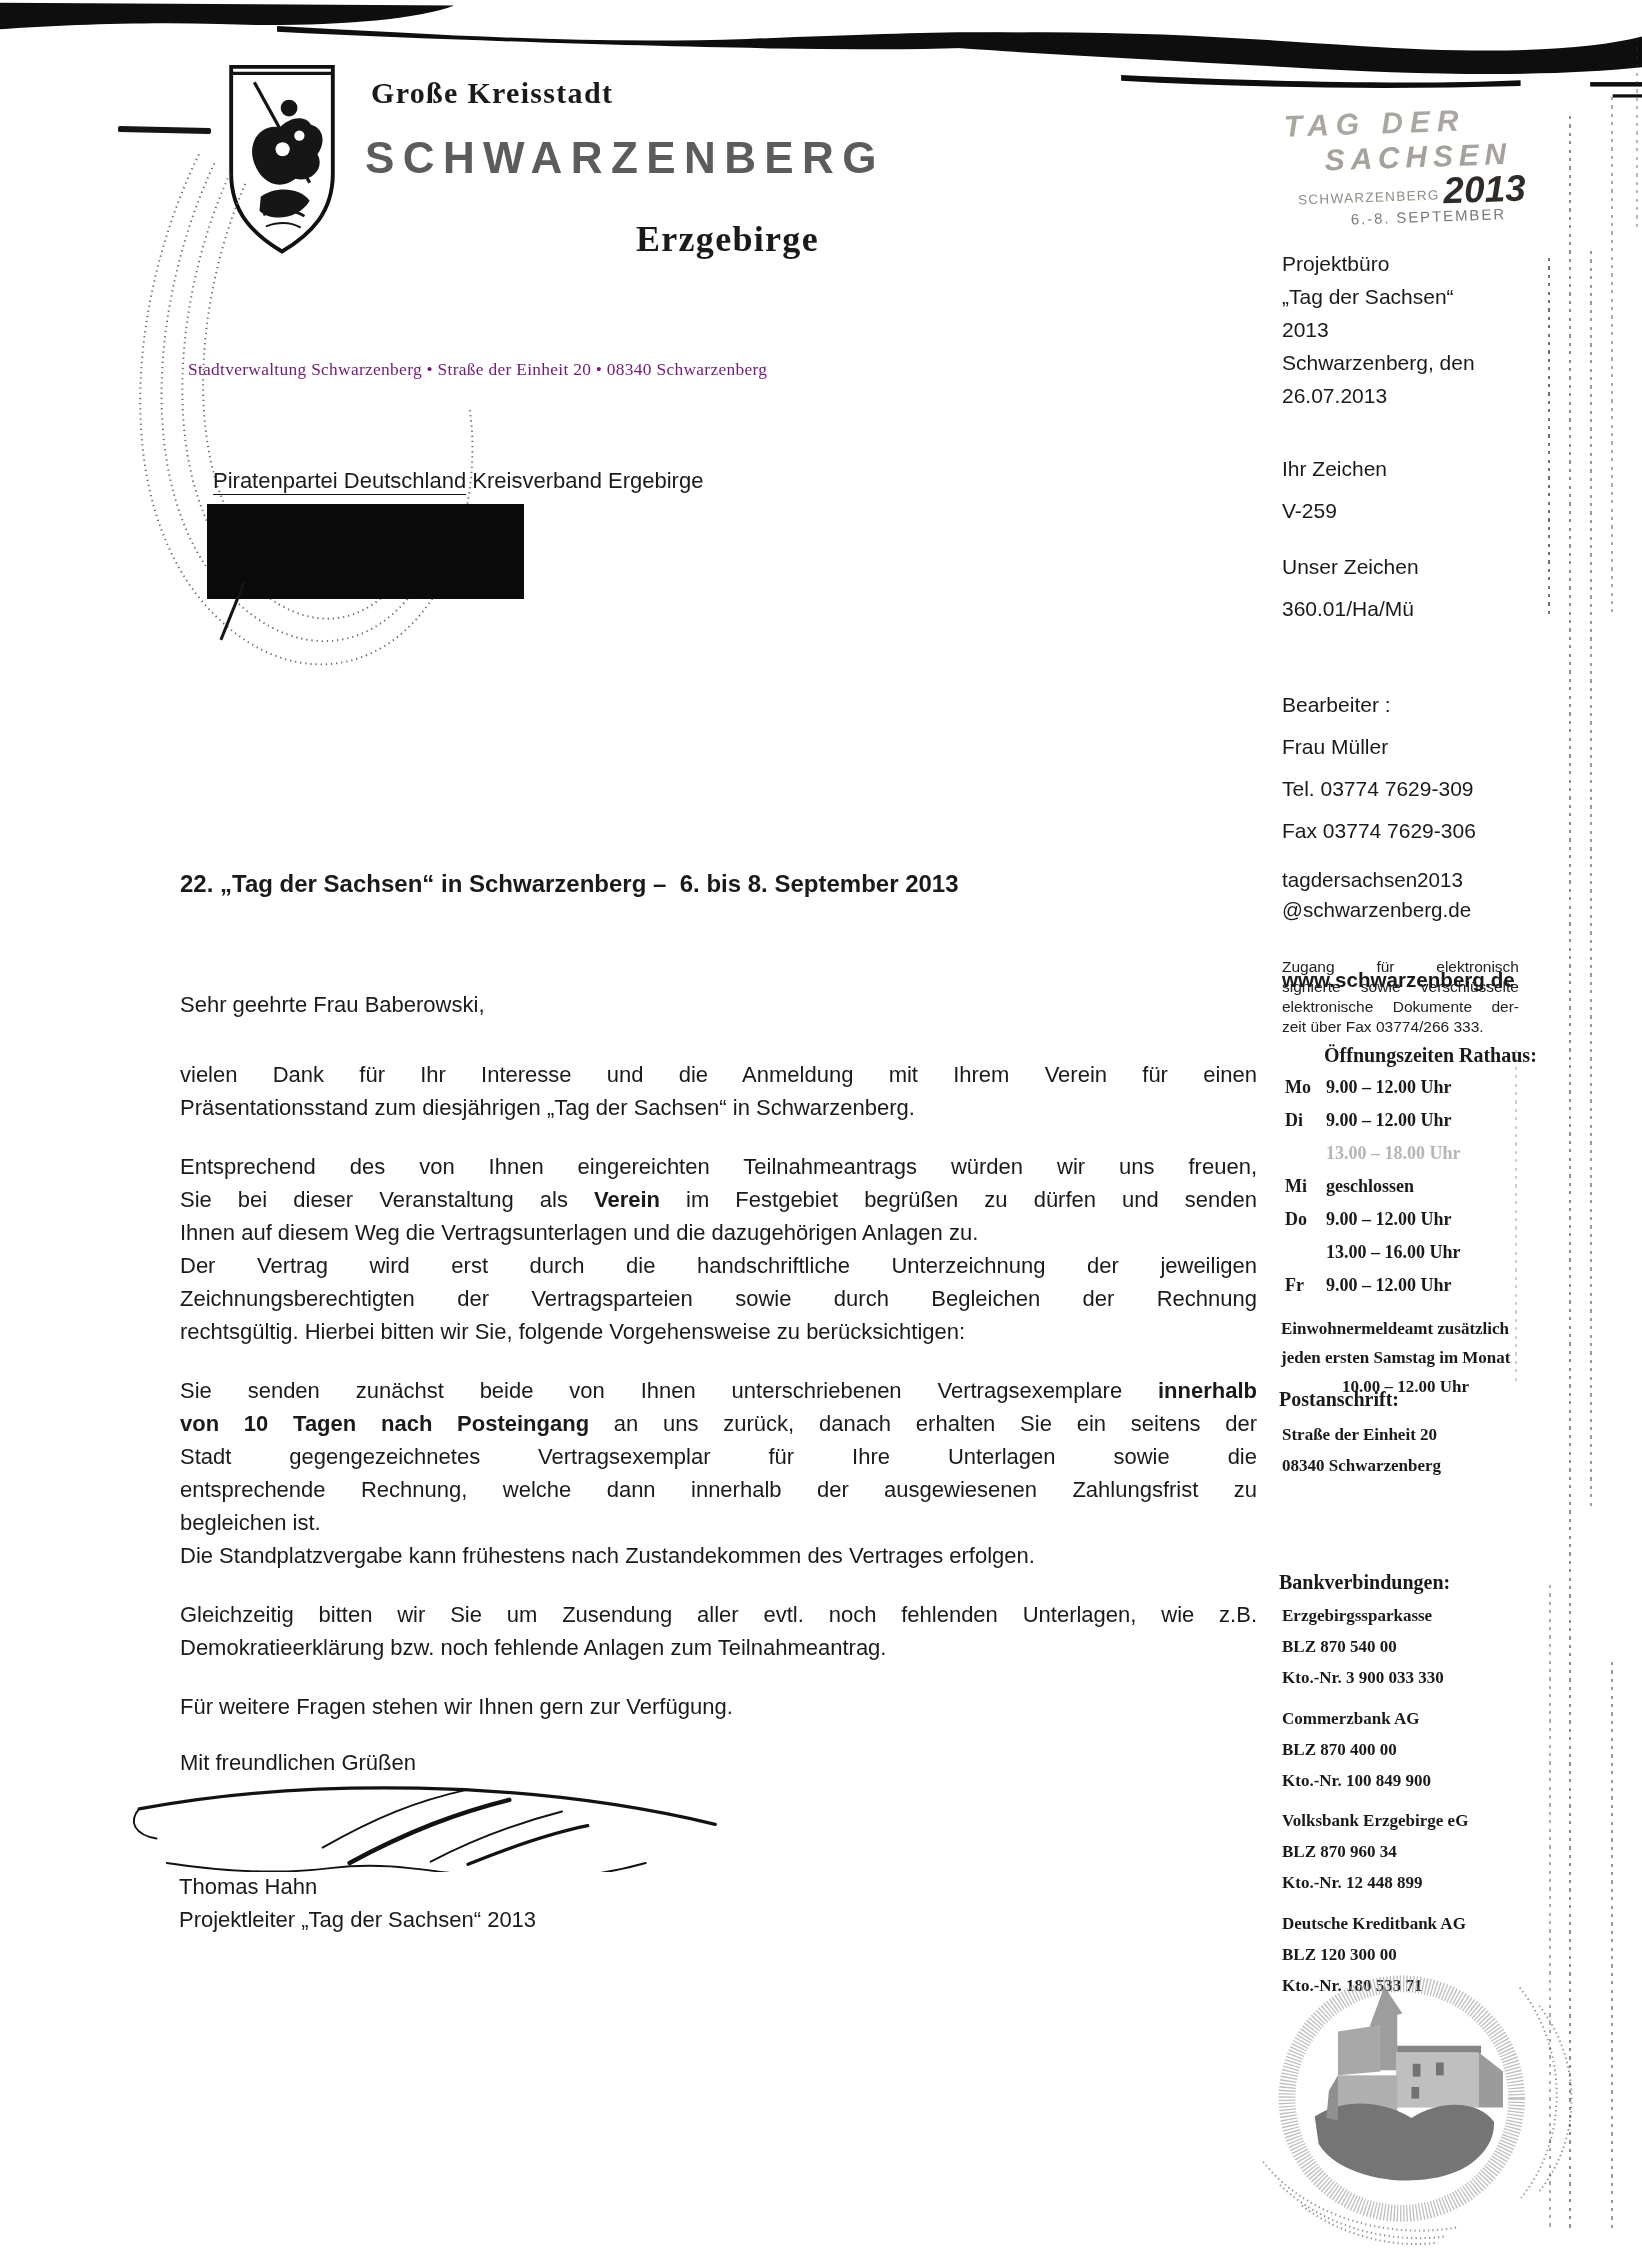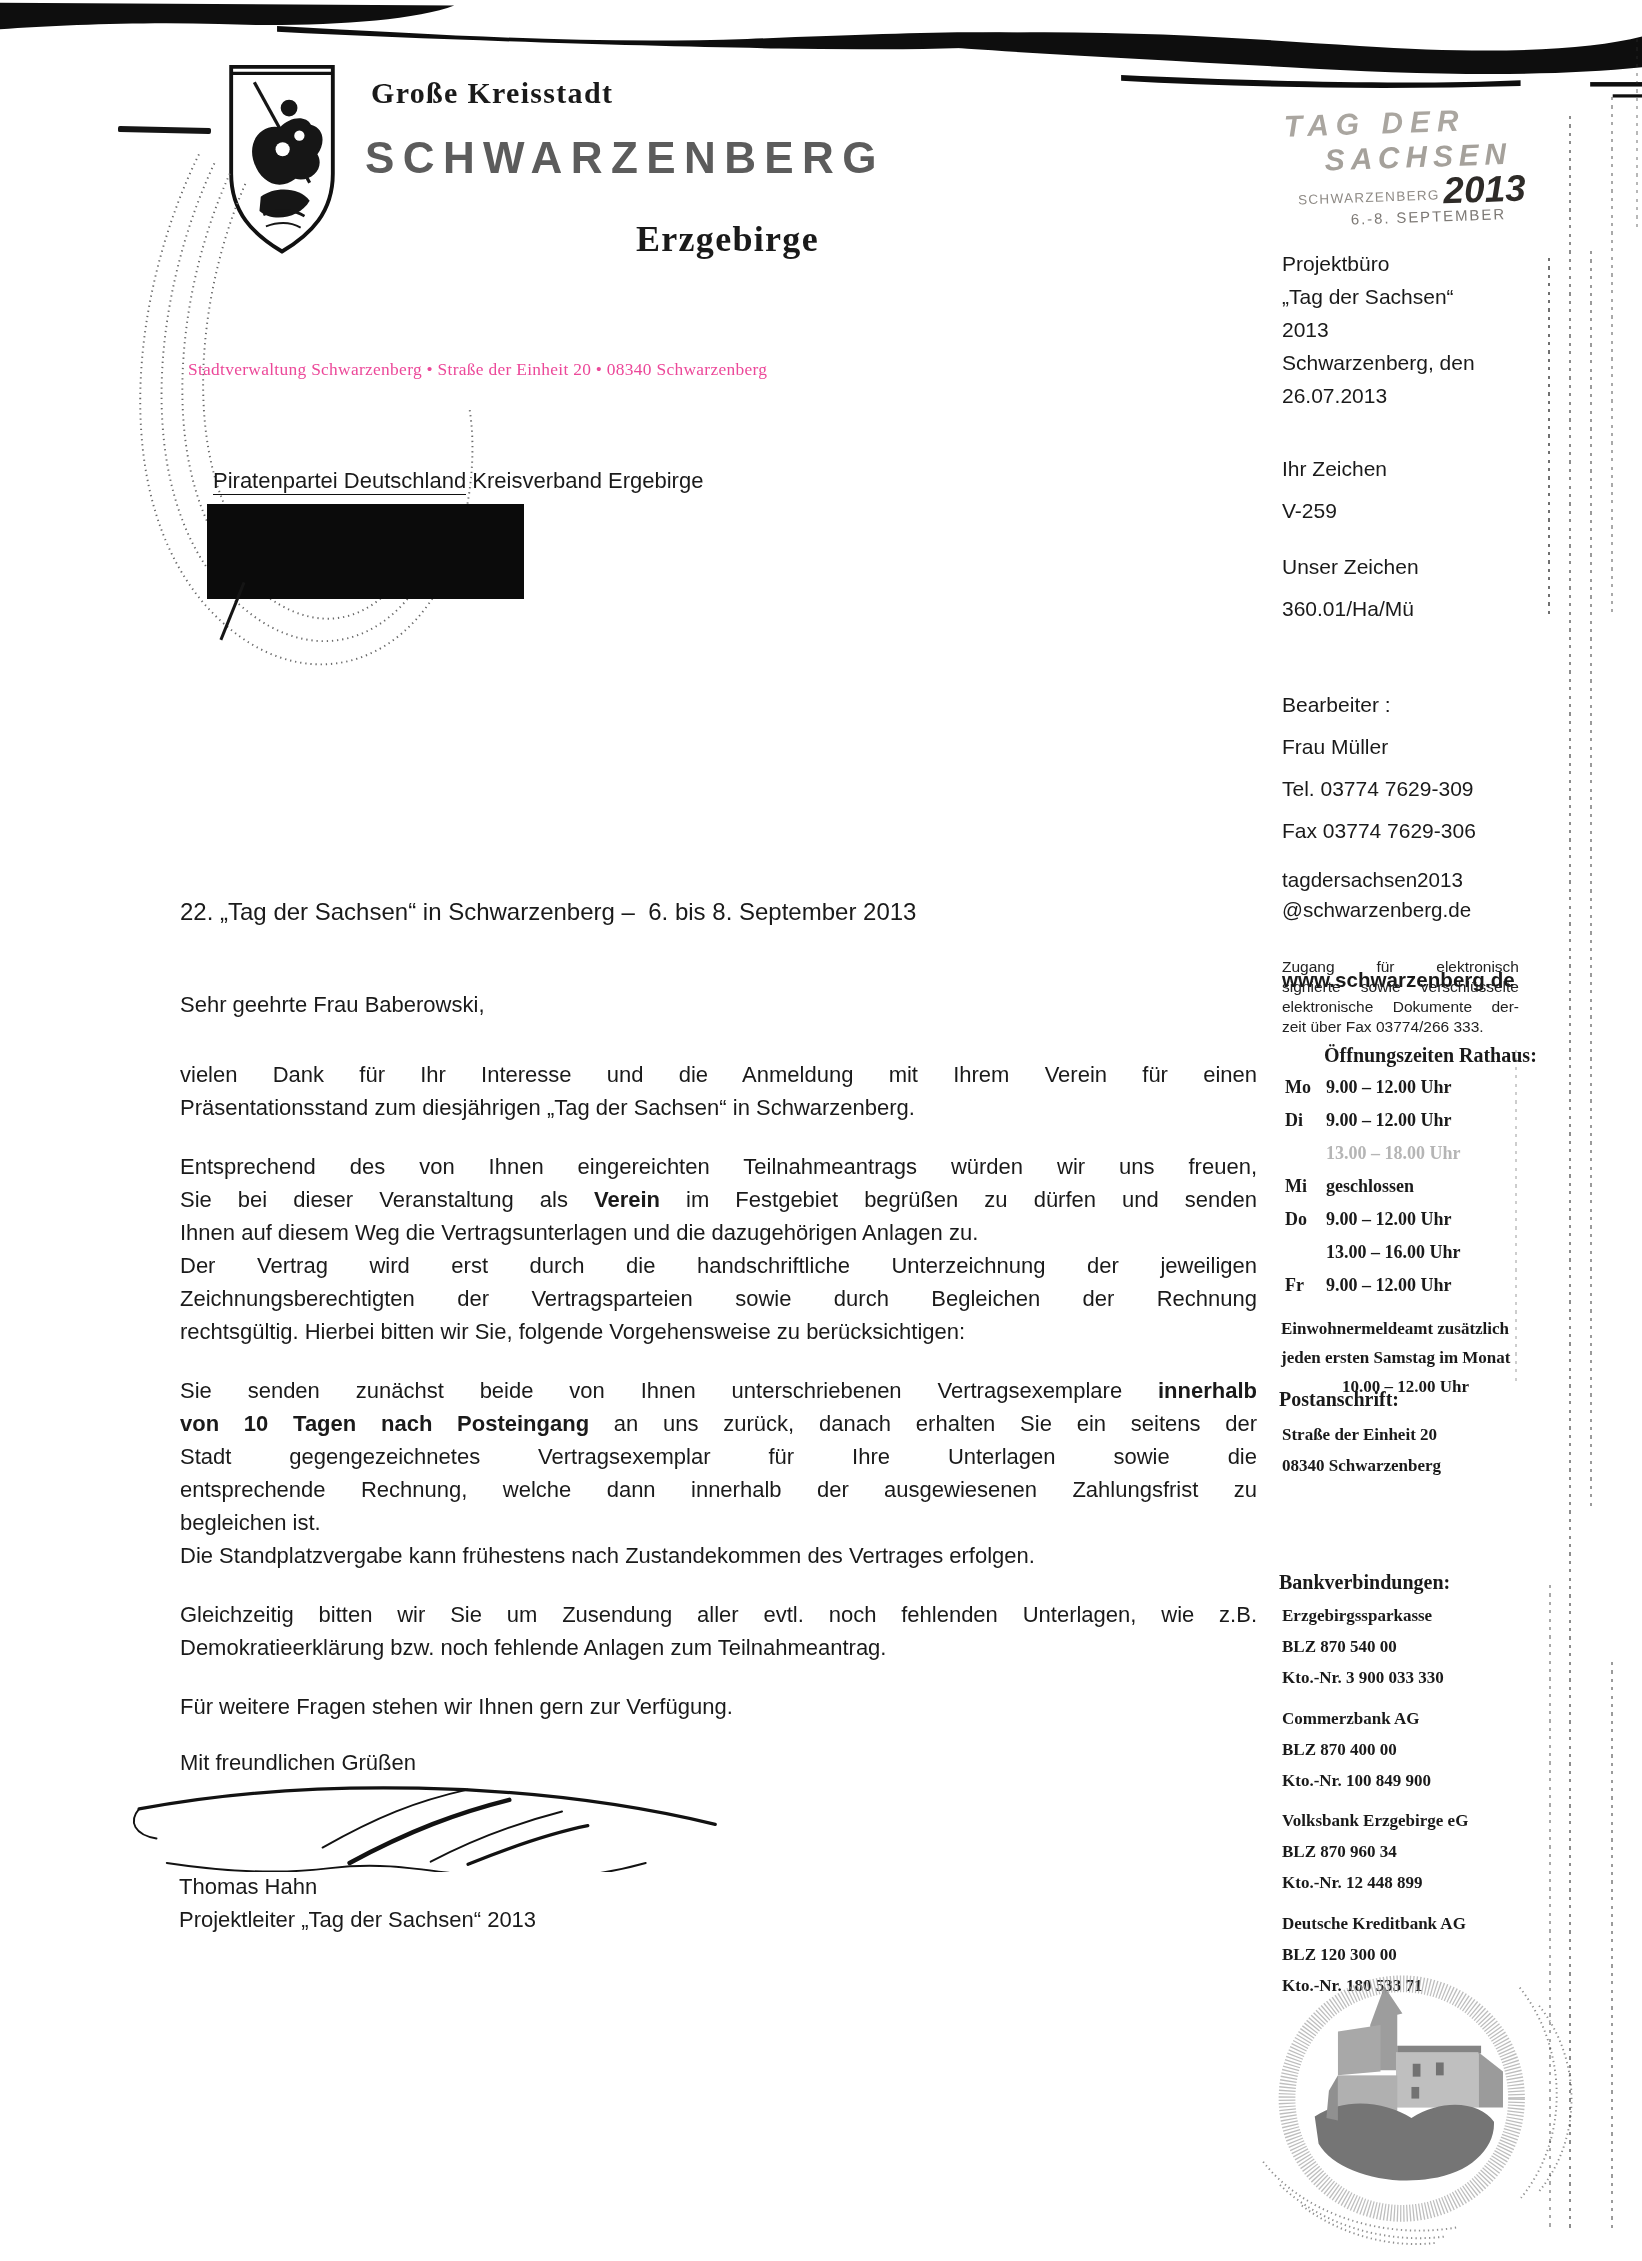--- a/index.html
+++ b/index.html
@@ -5,21 +5,21 @@
   html,body{margin:0;padding:0;background:#e8e8e8;}
   .page{position:relative;width:1643px;height:2261px;background:#ffffff;
         font-family:"Liberation Sans",sans-serif;color:#1a1a1a;overflow:hidden;}
   .abs{position:absolute;}
 
   
   .lh-font{font-family:"Liberation Serif",serif;}
   .pretitle{left:371px;top:76px;font-size:30px;font-weight:600;letter-spacing:1.3px;}
   .city-wordmark{left:365px;top:133px;font-size:44px;font-weight:bold;letter-spacing:8.4px;color:#5c5c5c;}
   .region{left:636px;top:218px;font-size:36px;font-weight:600;letter-spacing:1.3px;}
-  .sender-line{left:188px;top:359px;font-size:17.4px;letter-spacing:0.3px;color:#ec4899;}
+  .sender-line{left:188px;top:359px;font-size:17.4px;letter-spacing:0.3px;color:#701a75;}
 
   
   .stamp{left:1279px;top:106px;width:232px;transform:rotate(-2deg);}
   .stamp-l1{font-size:30px;font-style:italic;font-weight:bold;letter-spacing:7px;color:#aaa6a0;margin-left:6.4px;}
   .stamp-l2{font-size:30px;font-style:italic;font-weight:bold;letter-spacing:5.8px;color:#a5a19b;margin-left:46px;margin-top:1.3px;}
   .stamp-l3{display:flex;align-items:flex-end;margin-left:18px;margin-top:1.3px;}
   .stamp-city{font-size:13.5px;color:#8f8b86;letter-spacing:1.3px;padding-bottom:3.9px;}
   .stamp-year{font-size:37px;font-weight:bold;font-style:italic;color:#2e2b28;line-height:.85;margin-left:3.9px;}
   .stamp-l4{font-size:15px;color:#7d7975;letter-spacing:1.9px;margin-left:70px;margin-top:1.3px;}
 
@@ -42,21 +42,21 @@
   .hday{width:41px;flex:none;}
   .faint{color:#b5b5b5;}
   .mline{font-family:"Liberation Serif",serif;font-weight:bold;font-size:17px;line-height:29px;}
   .mline.indent{margin-left:61px;}
   .bline{font-family:"Liberation Serif",serif;font-weight:bold;font-size:17px;line-height:31px;}
   .pgroup{margin-bottom:14px;}
   .bgroup{margin-bottom:9.7px;}
 
   
   .main-col{left:180px;width:1077px;}
-  .subject{top:870px;font-size:24px;font-weight:normal;margin-top:28px;}
+  .subject{top:870px;font-size:24px;font-weight:bold;}
   .salutation{top:992px;font-size:22px;}
   .letterbody{top:1058px;}
   .para{margin-bottom:26px;}
   .line{font-size:22px;line-height:33px;white-space:normal;}
   .line.j{text-align:justify;text-align-last:justify;}
   .b{font-weight:bold;}
   .closing{top:1750px;font-size:22px;}
   .signblock{top:1870px;font-size:22px;line-height:33px;}
 
   

